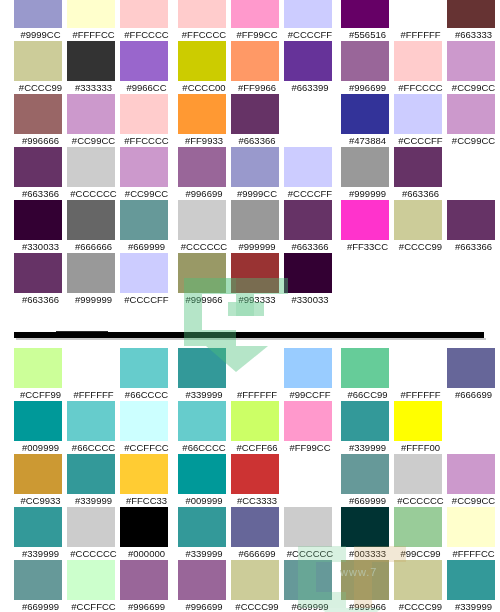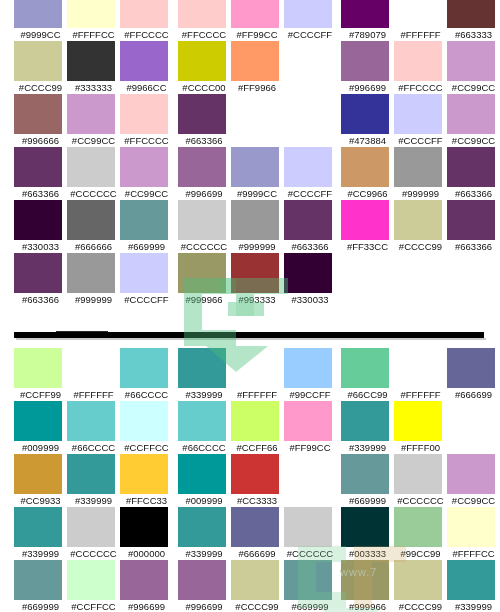--- a/index.html
+++ b/index.html
@@ -176,22 +176,30 @@
           </div>
           <div class="grow">
             <div class="cell">
               <span class="sw" style="background: rgb(204, 204, 0);"></span>
               <span class="lbl">#CCCC00</span>
             </div>
             <div class="cell">
               <span class="sw" style="background: rgb(255, 153, 102);"></span>
               <span class="lbl">#FF9966</span>
             </div>
-          </div>
-          <div class="grow">
+            <div class="cell">
+              <span class="sw" style="background: rgb(102, 51, 153);"></span>
+              <span class="lbl">#663399</span>
+            </div>
+          </div>
+          <div class="grow">
+            <div class="cell">
+              <span class="sw" style="background: rgb(255, 153, 51);"></span>
+              <span class="lbl">#FF9933</span>
+            </div>
             <div class="cell">
               <span class="sw" style="background: rgb(102, 51, 102);"></span>
               <span class="lbl">#663366</span>
             </div>
           </div>
           <div class="grow">
             <div class="cell">
               <span class="sw" style="background: rgb(153, 102, 153);"></span>
               <span class="lbl">#996699</span>
             </div>
@@ -231,21 +239,21 @@
               <span class="sw" style="background: rgb(51, 0, 51);"></span>
               <span class="lbl">#330033</span>
             </div>
           </div>
         </div>
         <div class="gapcol"></div>
         <div class="group">
           <div class="grow">
             <div class="cell">
               <span class="sw" style="background: rgb(102, 0, 102);"></span>
-              <span class="lbl">#789079</span>
+              <span class="lbl">#556516</span>
             </div>
             <div class="cell">
               <span class="sw" style="background: rgb(255, 255, 255);"></span>
               <span class="lbl">#FFFFFF</span>
             </div>
             <div class="cell">
               <span class="sw" style="background: rgb(102, 51, 51);"></span>
               <span class="lbl">#663333</span>
             </div>
           </div>
@@ -271,24 +279,20 @@
             <div class="cell">
               <span class="sw" style="background: rgb(204, 204, 255);"></span>
               <span class="lbl">#CCCCFF</span>
             </div>
             <div class="cell">
               <span class="sw" style="background: rgb(204, 153, 204);"></span>
               <span class="lbl">#CC99CC</span>
             </div>
           </div>
           <div class="grow">
-            <div class="cell">
-              <span class="sw" style="background: rgb(204, 153, 102);"></span>
-              <span class="lbl">#CC9966</span>
-            </div>
             <div class="cell">
               <span class="sw" style="background: rgb(153, 153, 153);"></span>
               <span class="lbl">#999999</span>
             </div>
             <div class="cell">
               <span class="sw" style="background: rgb(102, 51, 102);"></span>
               <span class="lbl">#663366</span>
             </div>
           </div>
           <div class="grow">

